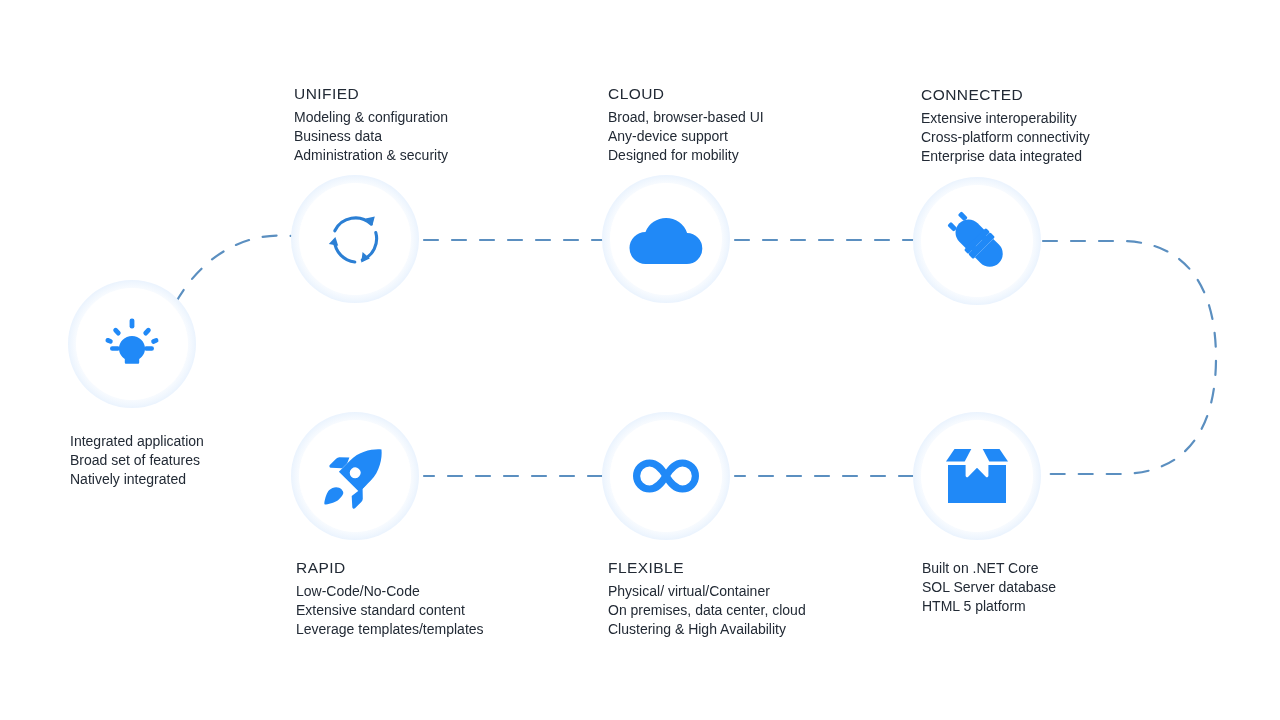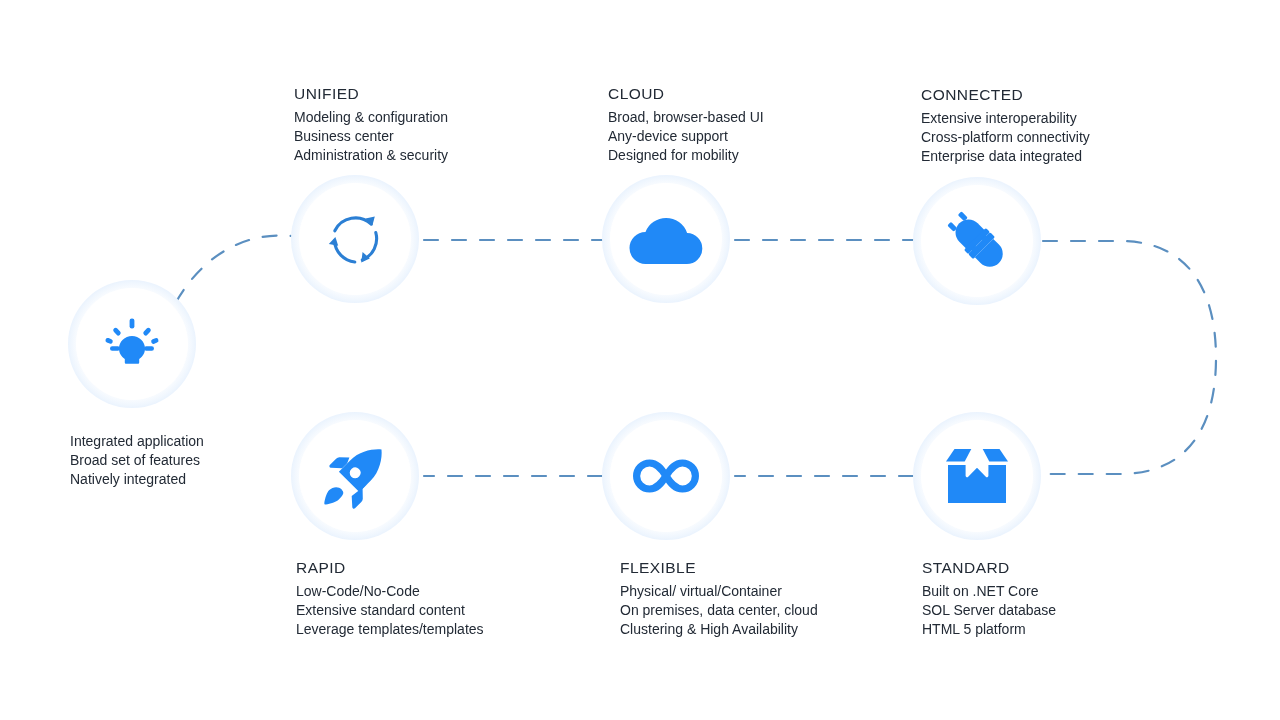--- a/index.html
+++ b/index.html
@@ -92,21 +92,21 @@
     font-size: 14px;
     line-height: 19px;
     color: #222a35;
     white-space: nowrap;
   }
   #block-one       { left: 70px;  top: 432px; }
   #block-unified   { left: 294px; top: 85px;  }
   #block-cloud     { left: 608px; top: 85px;  }
   #block-connected { left: 921px; top: 86px;  }
   #block-rapid     { left: 296px; top: 559px; }
-  #block-flexible  { left: 608px; top: 559px; margin-left: 12px; }
+  #block-flexible  { left: 608px; top: 559px; }
   #block-standard  { left: 922px; top: 559px; }
 </style>
 </head>
 <body>
 
 <div id="stage">
 
   <svg id="connectors" viewBox="0 0 1280 720">
     <g fill="none" stroke="#5b8fc0" stroke-width="2.2" stroke-linecap="round">
 
@@ -237,21 +237,21 @@
 
   <div class="block" id="block-one">
     <div class="line">Integrated application</div>
     <div class="line">Broad set of features</div>
     <div class="line">Natively integrated</div>
   </div>
 
   <div class="block" id="block-unified">
     <div class="title">UNIFIED</div>
     <div class="line">Modeling &amp; configuration</div>
-    <div class="line">Business center</div>
+    <div class="line">Business data</div>
     <div class="line">Administration &amp; security</div>
   </div>
 
   <div class="block" id="block-cloud">
     <div class="title">CLOUD</div>
     <div class="line">Broad, browser-based UI</div>
     <div class="line">Any-device support</div>
     <div class="line">Designed for mobility</div>
   </div>
 
@@ -270,19 +270,18 @@
   </div>
 
   <div class="block" id="block-flexible">
     <div class="title">FLEXIBLE</div>
     <div class="line">Physical/ virtual/Container</div>
     <div class="line">On premises, data center, cloud</div>
     <div class="line">Clustering &amp; High Availability</div>
   </div>
 
   <div class="block" id="block-standard">
-    <div class="title">STANDARD</div>
     <div class="line">Built on .NET Core</div>
     <div class="line">SOL Server database</div>
     <div class="line">HTML 5 platform</div>
   </div>
 
 </div>
 
 </body></html>

